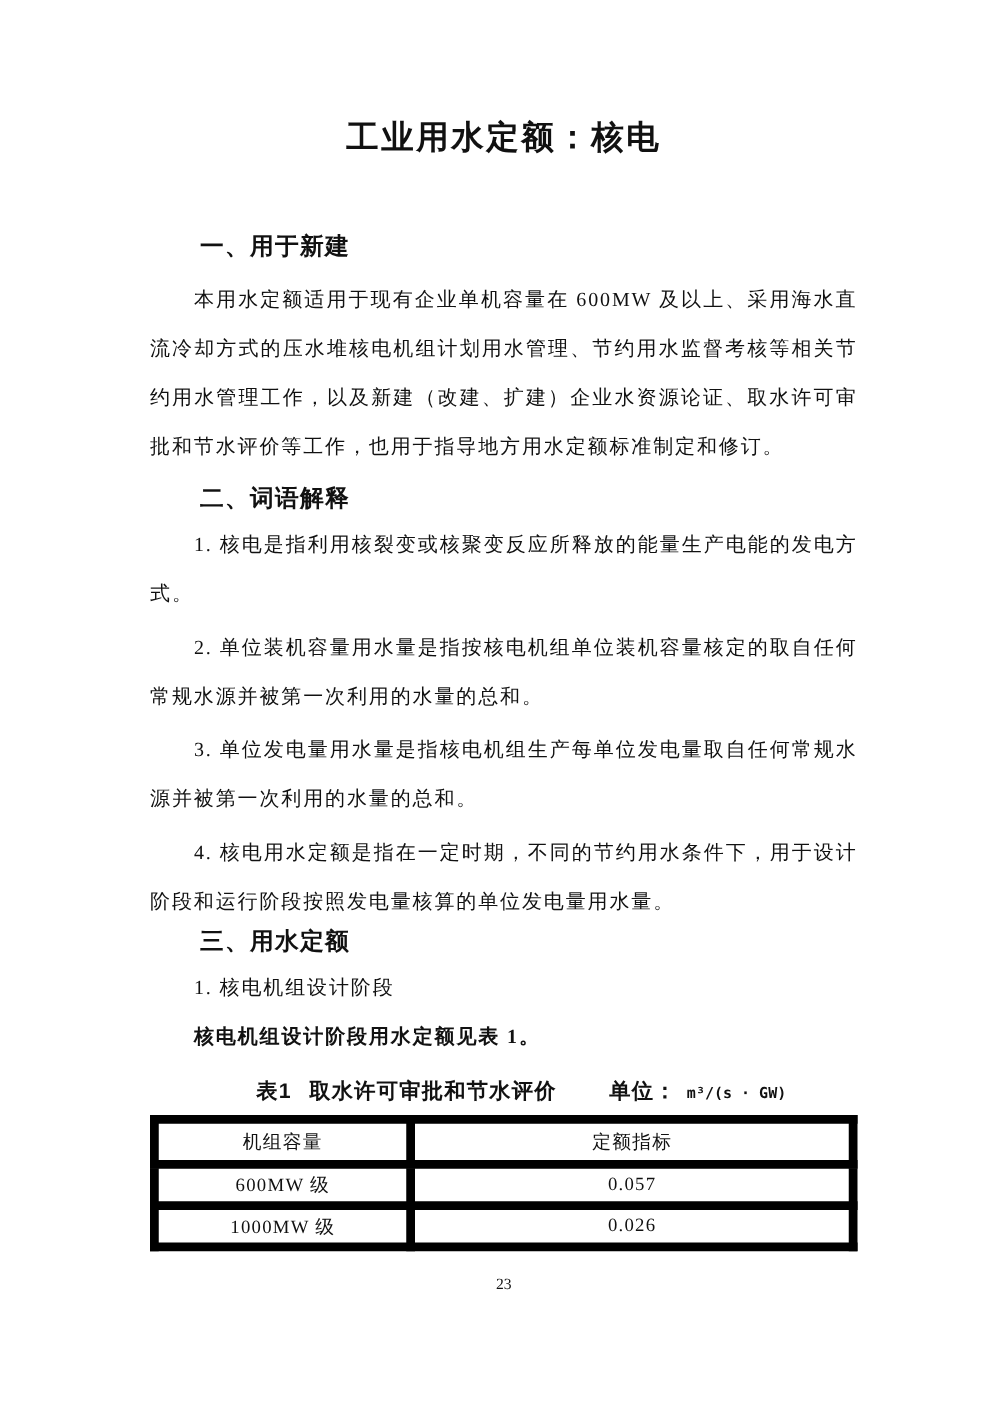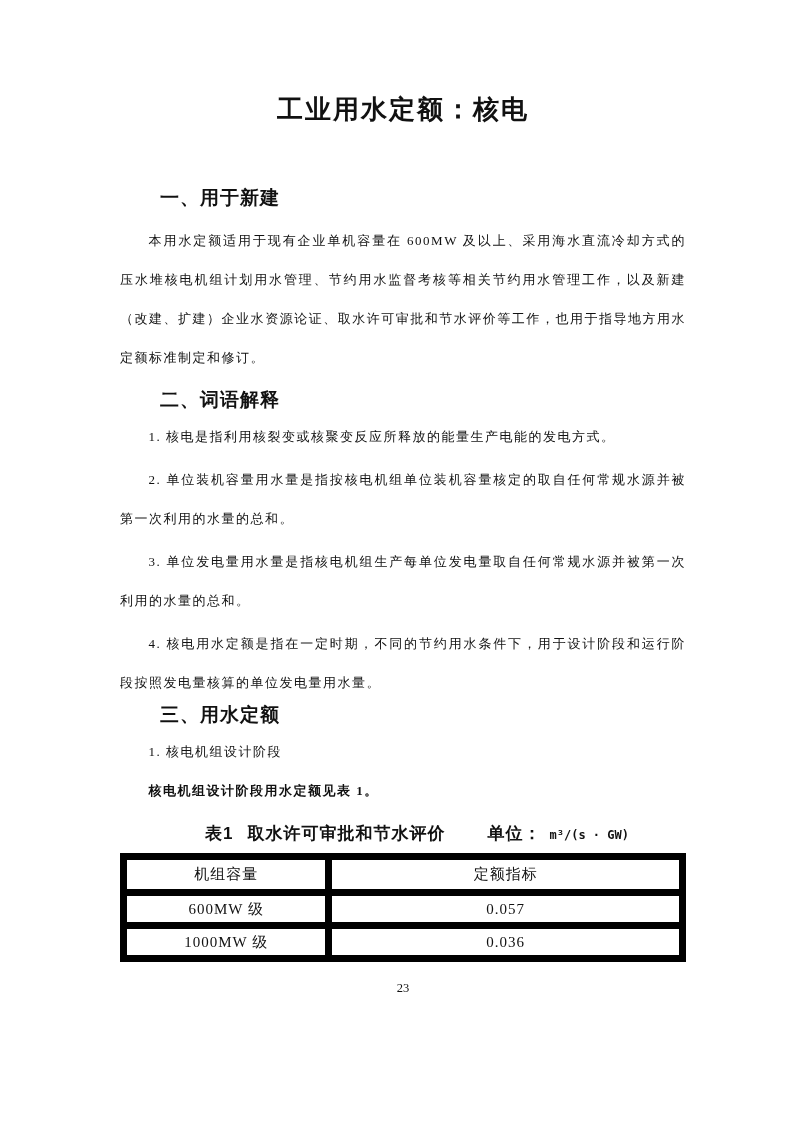--- a/index.html
+++ b/index.html
@@ -31,21 +31,21 @@
     line-height: 26px;
     font-weight: bold;
     letter-spacing: 1px;
     font-family: "Liberation Sans", sans-serif;
   }
   .sec-heading.h1 { margin-top: 58px; }
   .sec-heading.h2 { margin-top: 10px; }
   .sec-heading.h3 { margin-top: 0; }
   .body-par {
     margin: 0;
-    font-size: 13px;
+    font-size: 16px;
     line-height: 39px;
     letter-spacing: 1.5px;
     text-align: justify;
     text-indent: 2.2em;
   }
   .body-par.p-main { margin-top: 10px; }
   .body-par.p-item { margin-top: 4px; }
   .body-par.p-sub  { margin-top: 4px; text-align: left; }
   .body-par.p-sub2 { margin-top: 0; text-align: left; font-weight: bold; }
   .tbl-caption {
@@ -133,21 +133,21 @@
         <th>定额指标</th>
       </tr>
     </thead>
     <tbody>
       <tr>
         <td>600MW 级</td>
         <td>0.057</td>
       </tr>
       <tr>
         <td>1000MW 级</td>
-        <td>0.036</td>
+        <td>0.026</td>
       </tr>
     </tbody>
   </table>
 
 
   <div class="page-number">23</div>
 
 </div>
 
 </body></html>

